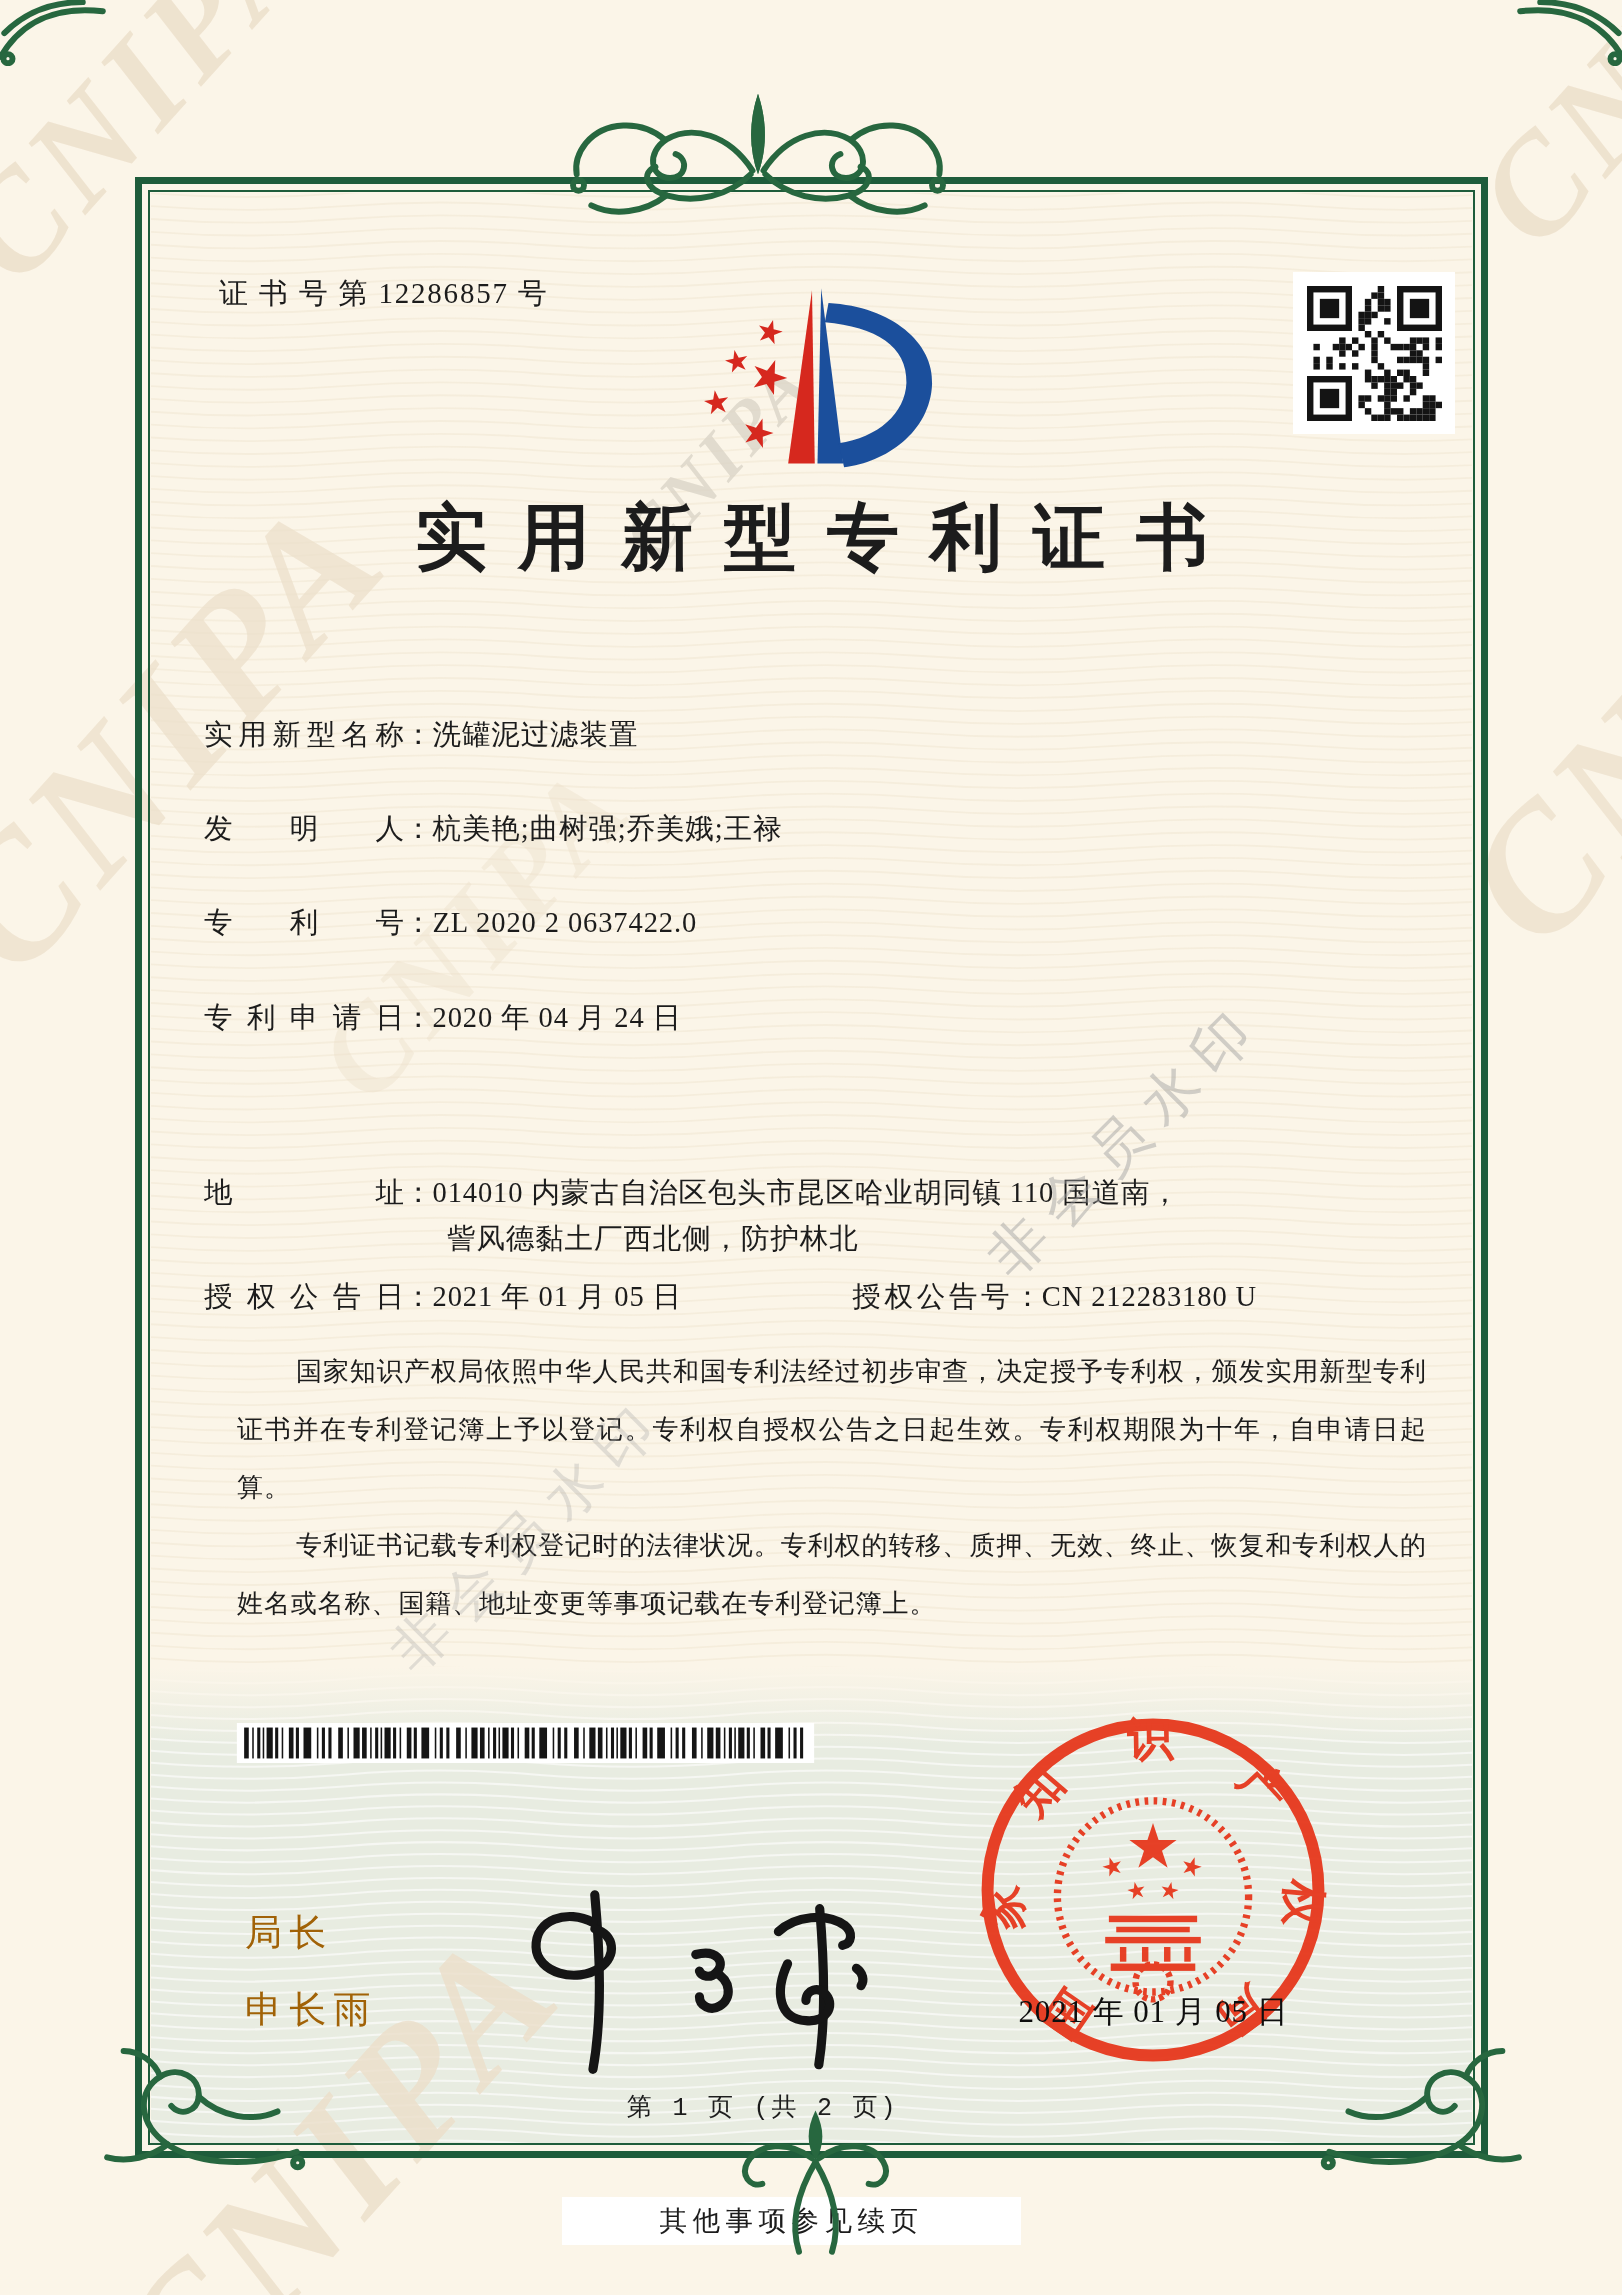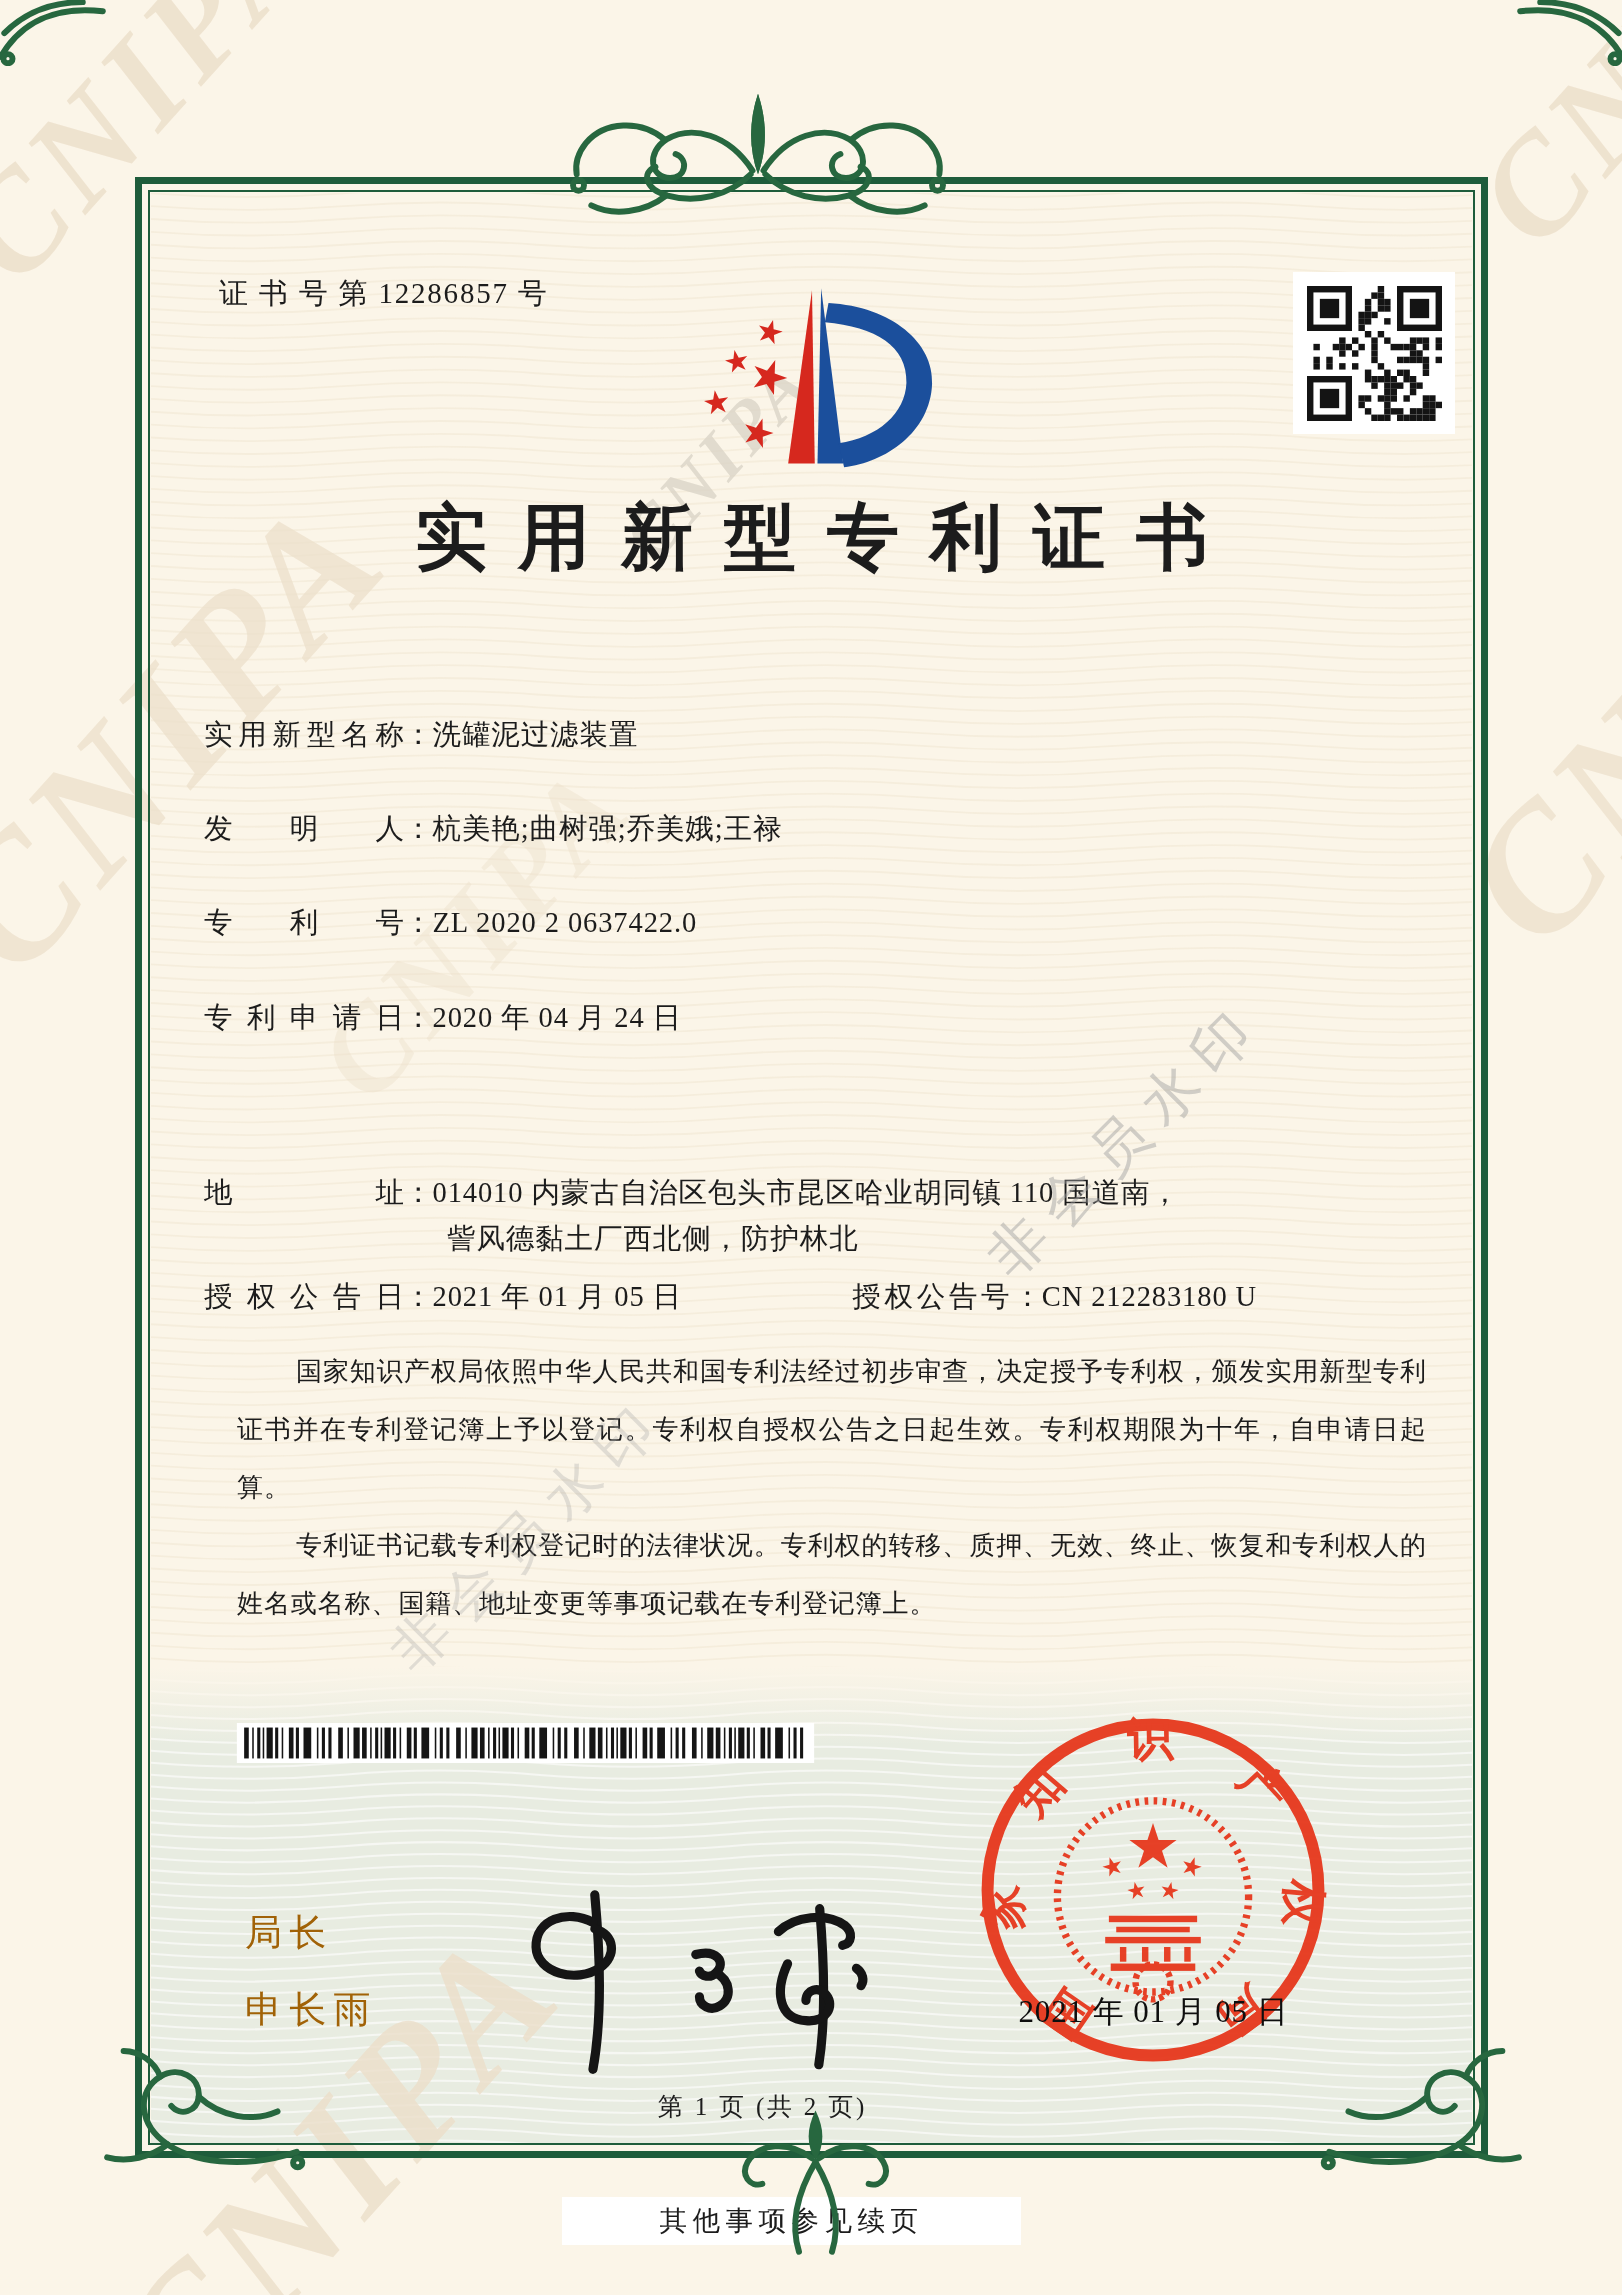--- a/index.html
+++ b/index.html
@@ -35,21 +35,21 @@
   .addr2{left:447px;font-size:28.5px;white-space:nowrap;z-index:2;letter-spacing:0.9px;}
   .grant-label{letter-spacing:3.7px;}
   .body-text{left:237px;top:1343px;width:1190px;font-size:26px;line-height:58px;
              text-align:justify;z-index:2;}
   .body-text p{margin:0;text-indent:59px;letter-spacing:0.9px;}
   .signer{left:222px;font-family:Liberation Sans, sans-serif;font-size:37px;
           letter-spacing:7.3px;color:#a16207;z-index:3;margin-left:23px;}
   .seal-date{left:970px;top:1991px;width:367px;text-align:center;font-size:31px;color:#0e0e0e;
              letter-spacing:0.9px;z-index:7;}
   .footer-page{left:147px;top:2090px;width:1231px;text-align:center;font-size:25px;
-               letter-spacing:2.8px;z-index:2;}
+               letter-spacing:2.8px;z-index:2;font-family:Liberation Mono, monospace;}
   .cont-box{left:562px;top:2197px;width:459px;height:48px;background:#ffffff;display:flex;
             align-items:center;justify-content:center;font-size:27.5px;letter-spacing:5.5px;z-index:2;}
   .qr-patch{left:1293px;top:272px;width:162px;height:162px;background:#ffffff;z-index:2;}
   .sig{z-index:3;}
   .seal-svg{z-index:6;opacity:.93;}
 </style>
 </head>
 <body>
 
 <div class="page">

